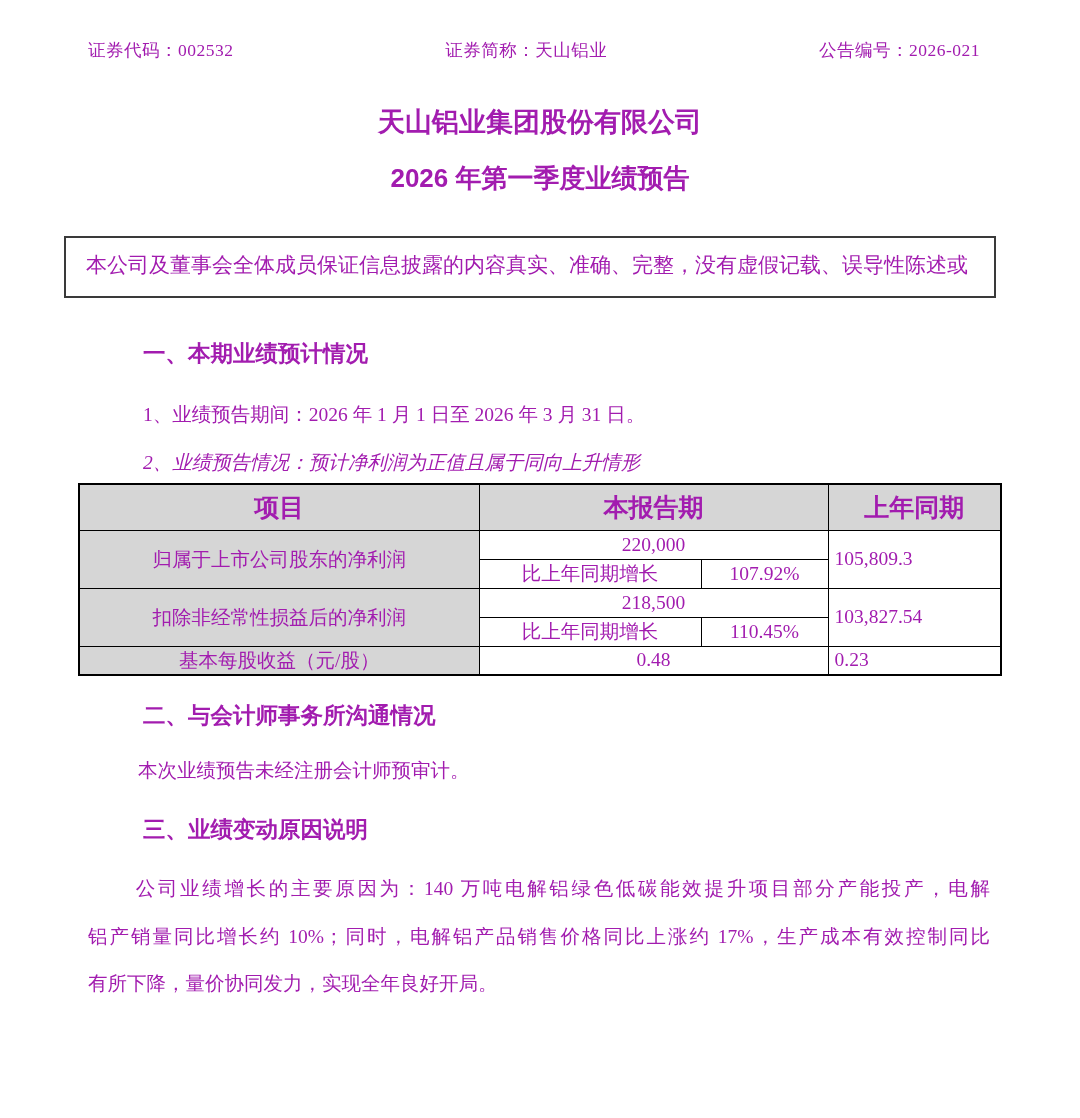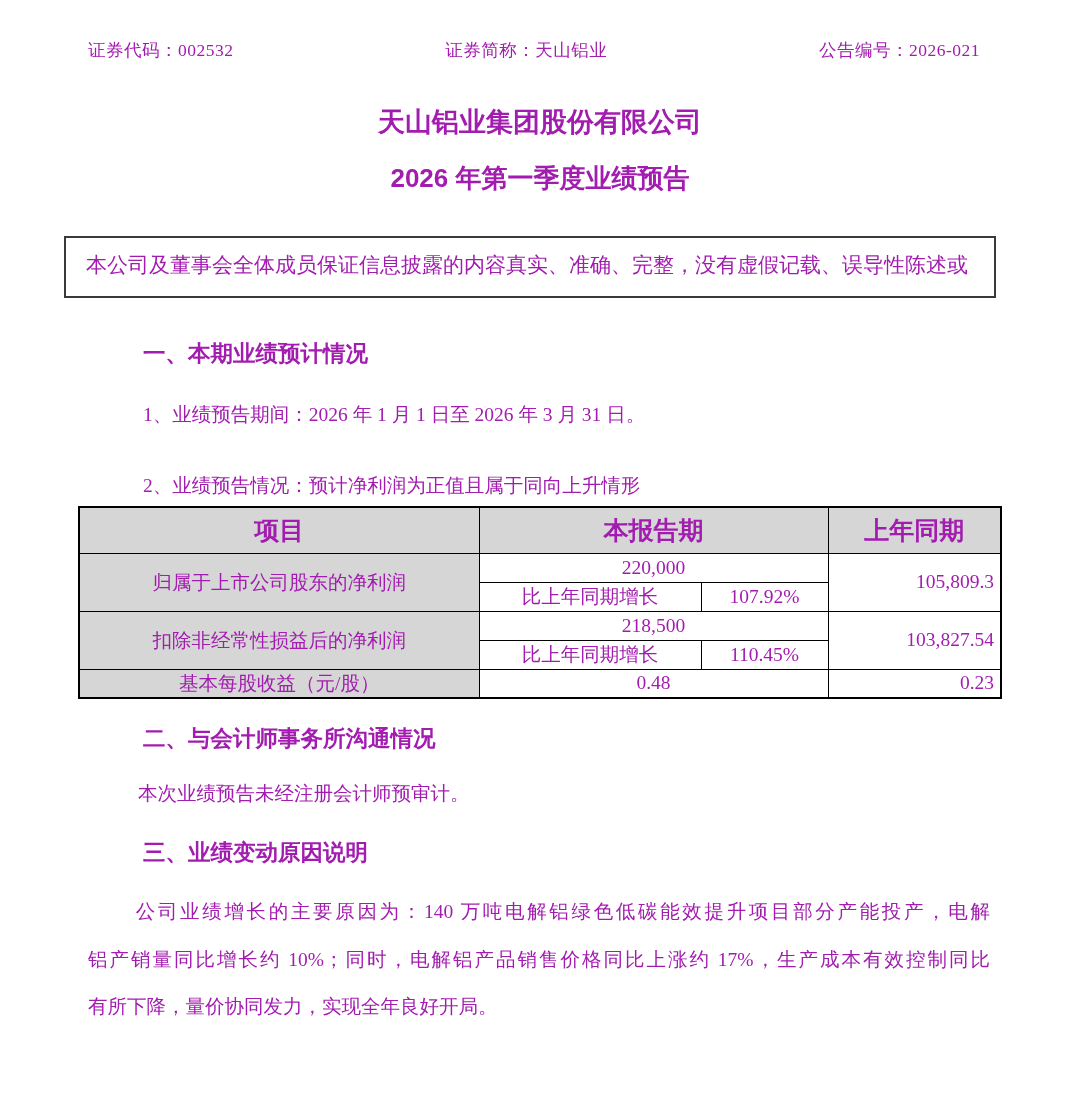--- a/index.html
+++ b/index.html
@@ -35,21 +35,21 @@
   
   .sec-heading{
     font-family:"Liberation Sans","DejaVu Sans",sans-serif;
     font-weight:700;font-size:22.5px;
     margin:40px 0 0 143px;
   }
   .sec-heading.h2{margin-top:24px;}
   .sec-heading.h3{margin-top:30px;}
   
   .item{font-size:19.5px;margin:32px 0 0 143px;}
-  .item.i2{margin-top:44px;}
+  .item.i2{margin-top:21px;font-style:italic;}
   .item.sub{margin-top:25px;margin-left:133px;}
   .unit-note{
     font-size:19.5px;text-align:right;
     margin:15px 82px 0 0;
   }
   
   table.perf{
     margin:7px 0 0 78px;width:922px;
     border-collapse:collapse;table-layout:fixed;
     font-size:19.5px;
@@ -61,21 +61,21 @@
     overflow:hidden;white-space:nowrap;
   }
   table.perf th{
     background:#d6d6d6;
     font-family:"Liberation Sans","DejaVu Sans",sans-serif;
     font-weight:700;font-size:25px;
     height:46px;text-align:center;margin-top:18px;
   }
   td.item-cell{background:#d6d6d6;text-align:center;}
   td.val-center{text-align:center;height:29px;}
-  td.val-right{text-align:right;padding-right:10px;margin-top:37px;}
+  td.val-right{text-align:left;padding-right:10px;margin-top:37px;}
   tr.last-row td{height:27px;}
   
   .sec-body{font-size:19.5px;margin:26px 0 0 138px;}
   .para{
     margin:20px 90px 0 88px;
     font-size:19.5px;line-height:2.45;
   }
   .para .pline{display:block;text-align:justify;text-align-last:justify;}
   .para .pline.first{text-indent:2.45em;}
   .para .pline.last{text-align:left;text-align-last:left;}

